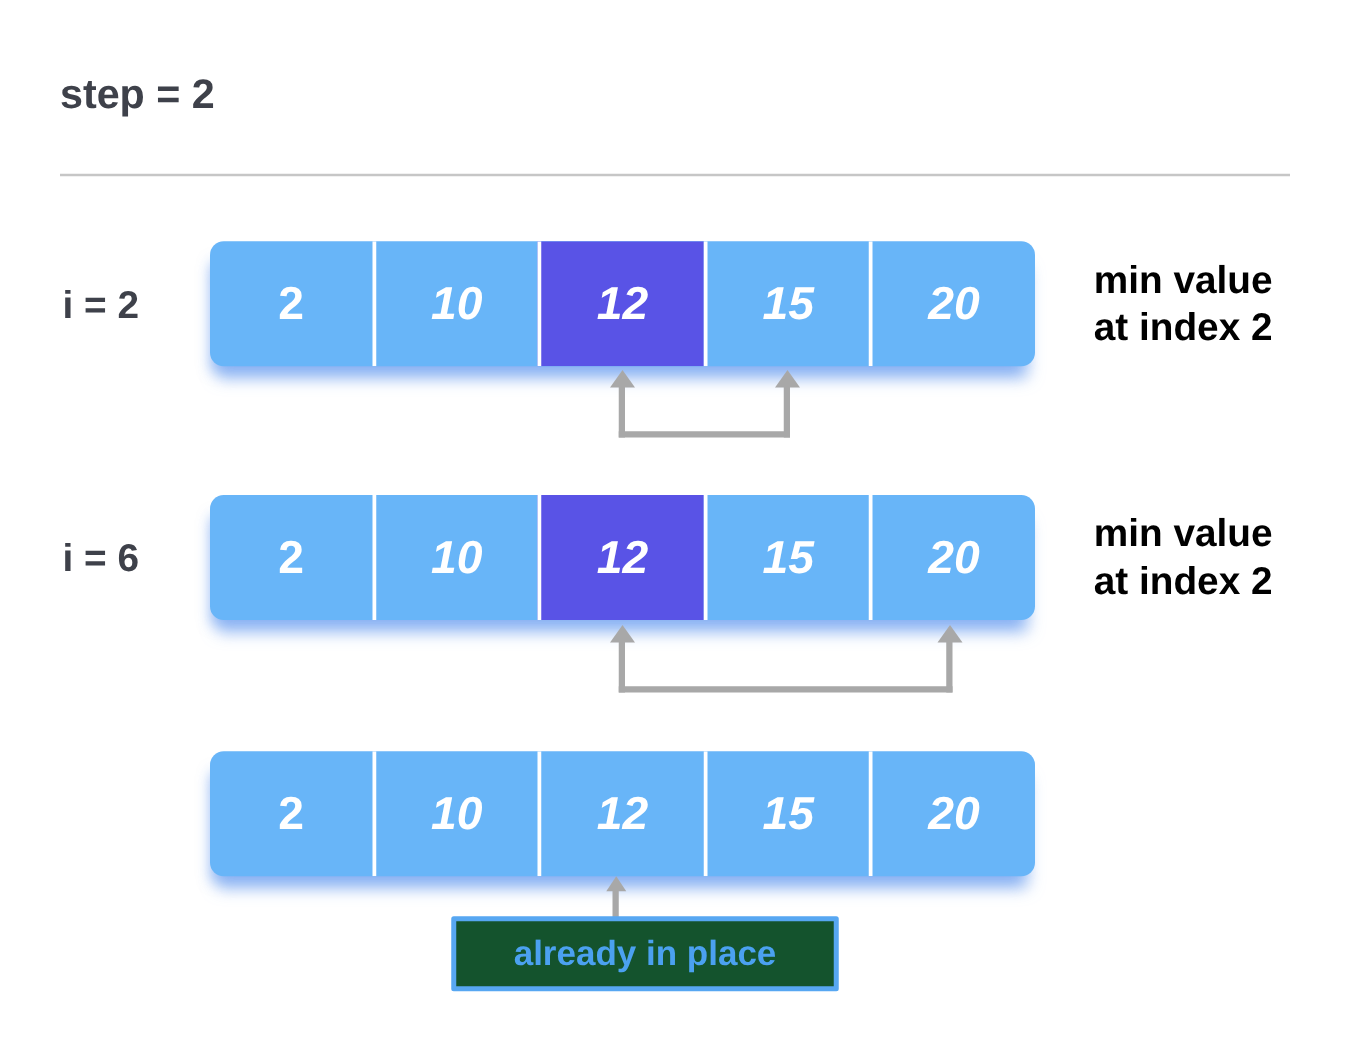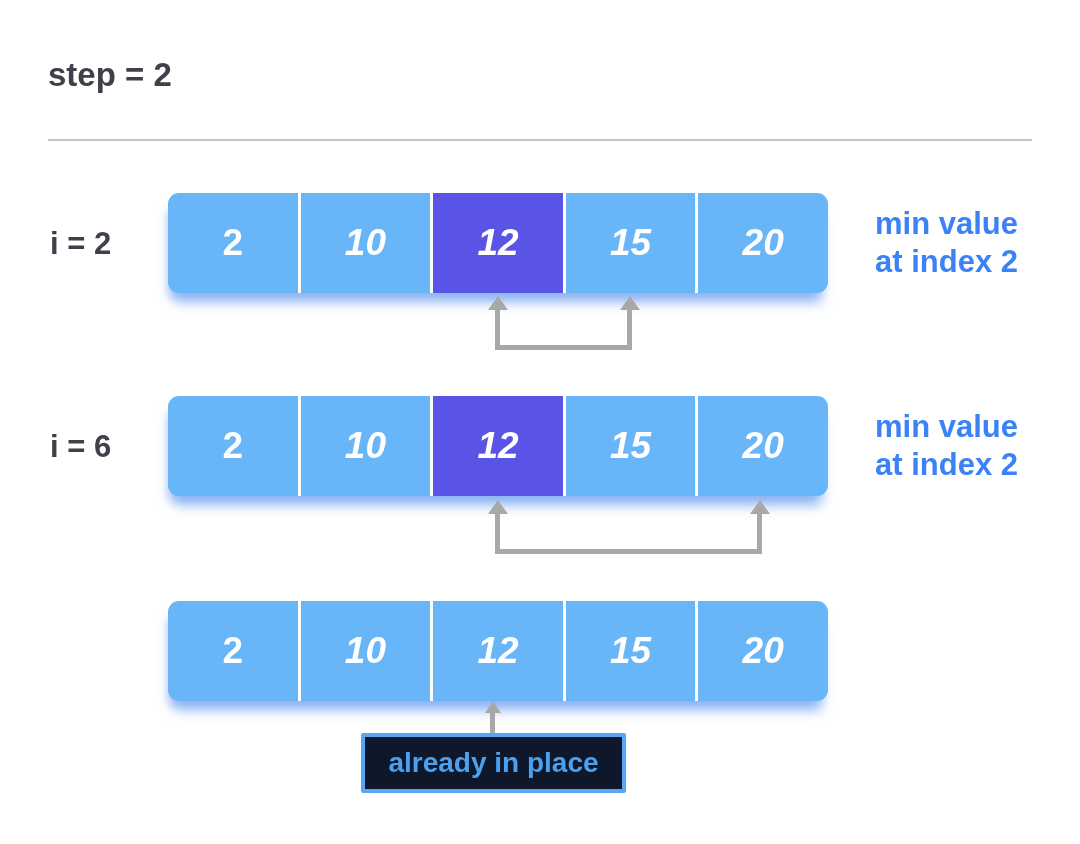--- a/index.html
+++ b/index.html
@@ -58,21 +58,21 @@
     color: #ffffff;
   }
   .cell + .cell { border-left: 3px solid #ffffff; font-style: italic; }
   .cell--highlight { background: #5953e6; }
   .annotation {
     position: absolute;
     left: 875px;
     width: 185px;
     font-size: 31px;
     font-weight: bold;
-    color: #3b82f6;
+    color: #000000;
     line-height: 38px;
     white-space: nowrap;
   }
   .annotation.r0 { top: 205px; }
   .annotation.r1 { top: 408px; }
   .annotation span { display: block; }
   .arrowhead {
     position: absolute;
     width: 0; height: 0;
     border-left: 10px solid transparent;
@@ -82,25 +82,25 @@
   .arrowhead.small {
     border-left-width: 8px;
     border-right-width: 8px;
     border-bottom-width: 12px;
   }
   .stem { position: absolute; width: 5px; background: #a8a8a8; }
   .hbar { position: absolute; height: 5px; background: #a8a8a8; }
   .callout {
     position: absolute;
     left: 361px; top: 733px;
-    width: 265px; height: 60px;
+    width: 310px; height: 60px;
     box-sizing: border-box;
     border: 4px solid #57a7f2;
     border-radius: 2px;
-    background: #0f172a;
+    background: #14532d;
     display: flex;
     align-items: center;
     justify-content: center;
     font-size: 28px;
     font-weight: bold;
     color: #4ba1f0;
   }
 </style>
 </head>
 <body>

